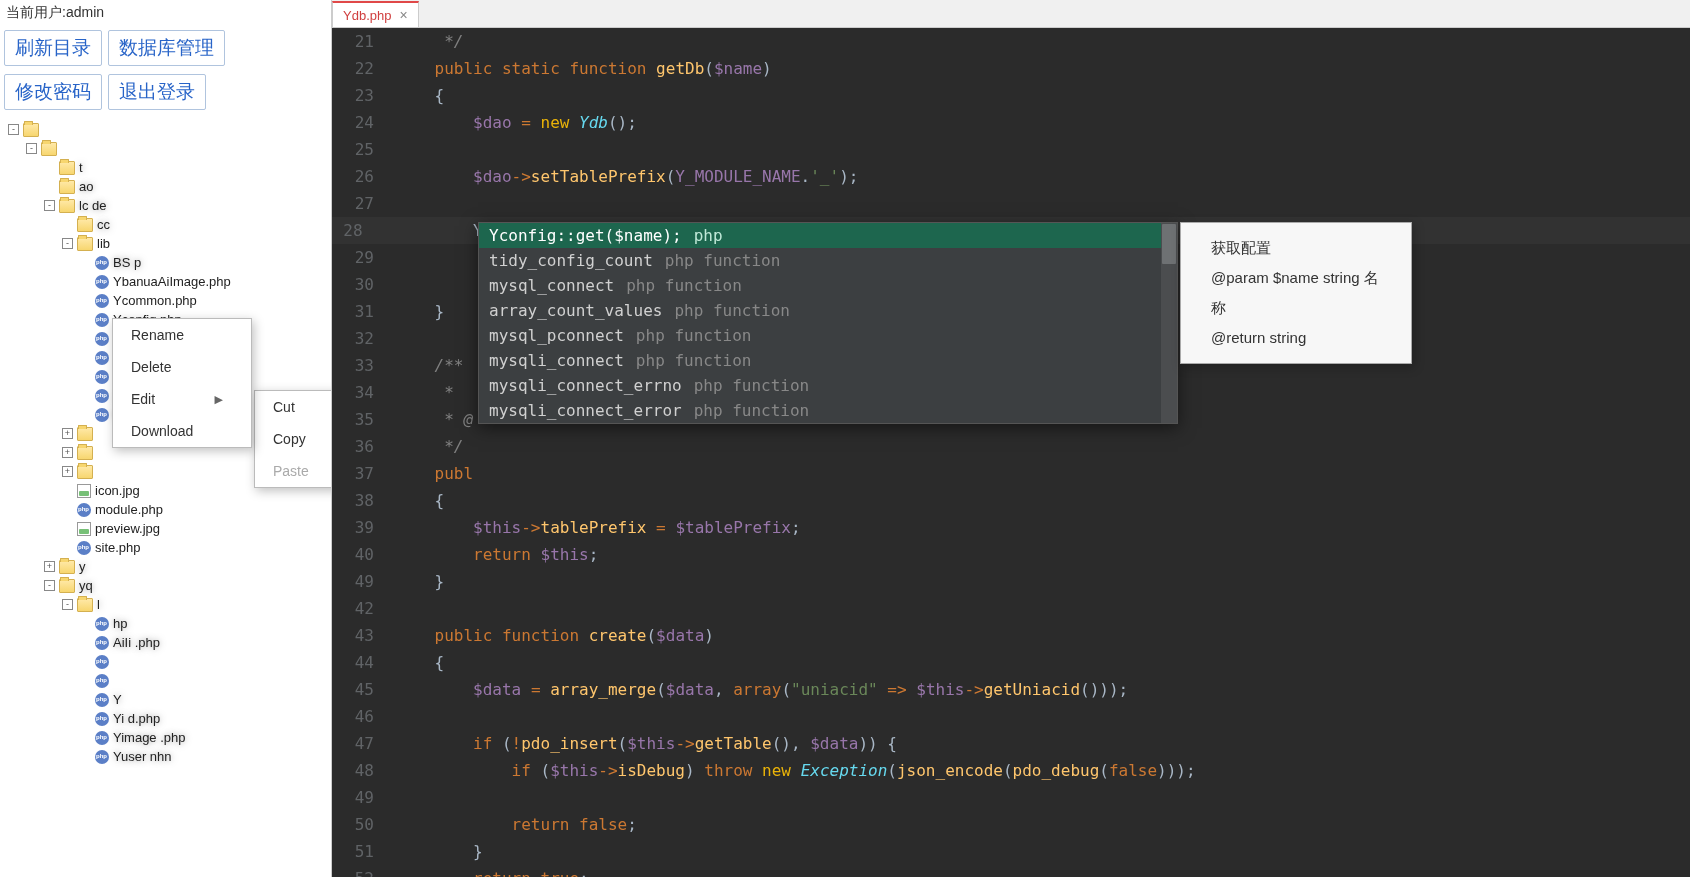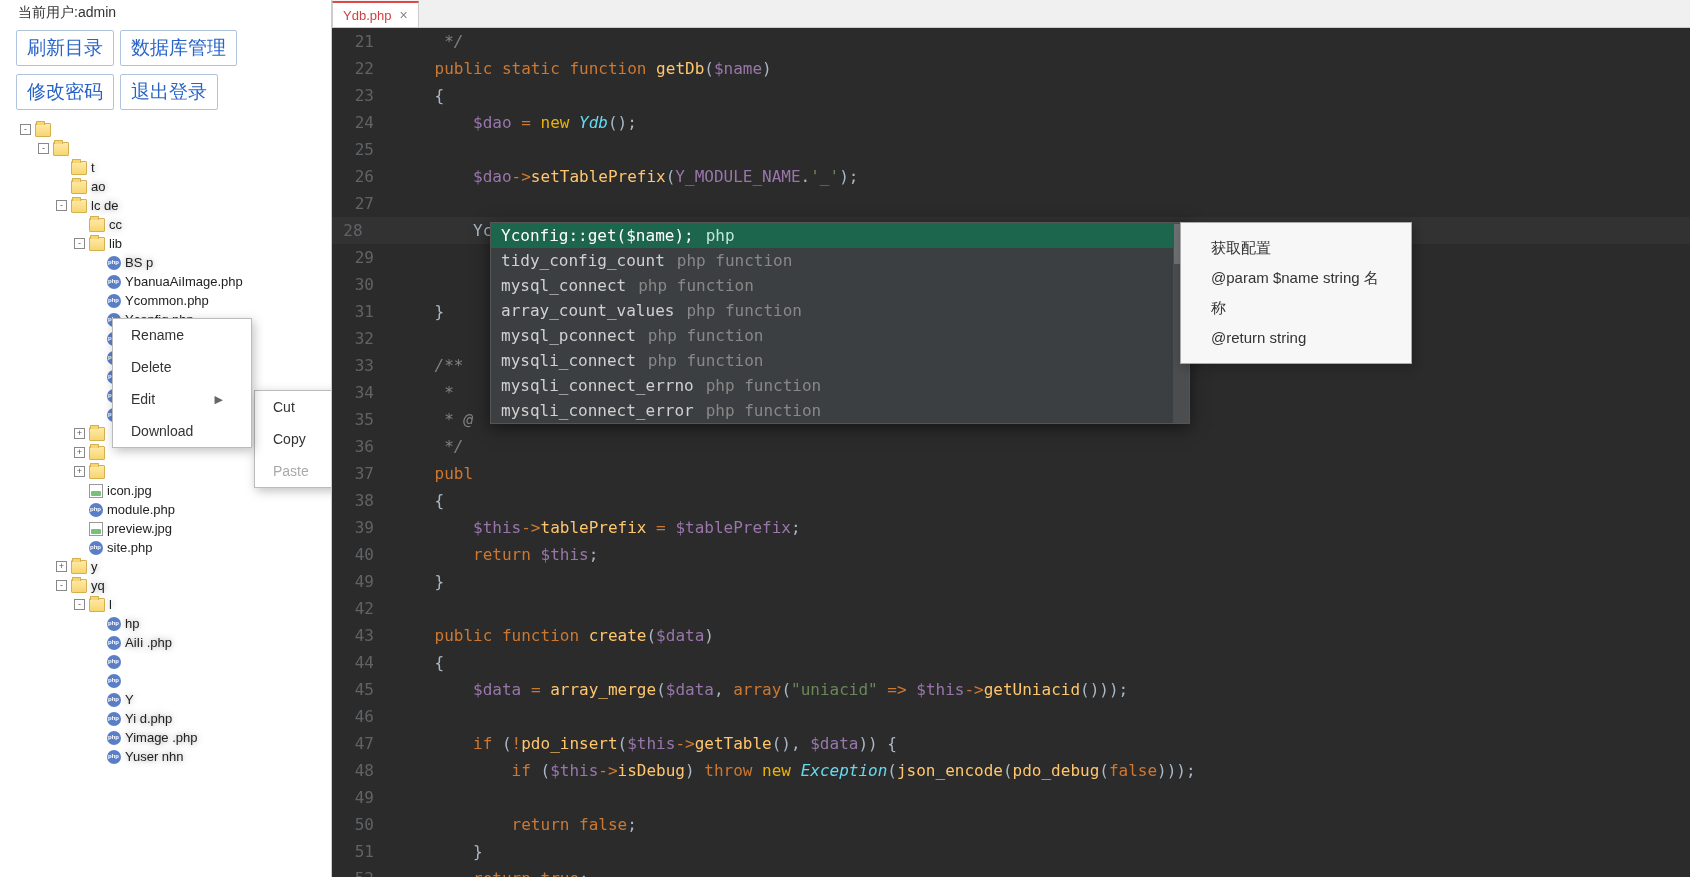--- a/index.html
+++ b/index.html
@@ -1,18 +1,18 @@
 <!DOCTYPE html>
 <html><head>
 <meta charset="utf-8">
 <style>
 * { margin: 0; padding: 0; box-sizing: border-box; }
 body { font-family: "Microsoft YaHei", Arial, sans-serif; font-size: 13px; background: #fff; overflow: hidden; }
 .container { display: flex; height: 877px; width: 1690px; }
-.sidebar { width: 332px; background: #fff; border-right: 1px solid #ccc; overflow: hidden; position: relative; padding-left: 12px; }
+.sidebar { width: 332px; background: #fff; border-right: 1px solid #ccc; overflow: hidden; position: relative; }
 .user-info { padding: 4px 6px; font-size: 14px; color: #333; }
 .toolbar { padding: 4px; display: flex; gap: 6px; flex-wrap: wrap; }
 .toolbar button { background: #fff; border: 1px solid #b0c4de; color: #2864c8; padding: 4px 10px; font-size: 19px; cursor: pointer; border-radius: 2px; }
 .tree { padding: 4px 0; margin-top: 2px; }
 .tree-node { display: flex; align-items: center; height: 19px; white-space: nowrap; cursor: pointer; }
 .tree-node .icon-folder { width: 16px; height: 14px; background: linear-gradient(#ffe9a8,#f7d66f); border: 1px solid #d4b050; border-radius: 1px; display: inline-block; margin-right: 4px; position: relative; }
 .tree-node .icon-folder::before { content: ""; position: absolute; top: -3px; left: 0; width: 7px; height: 3px; background: #f7d66f; border: 1px solid #d4b050; border-bottom: none; border-radius: 1px 1px 0 0; }
 .tree-node .icon-php { width: 14px; height: 14px; background: #5b7fc7; border-radius: 50%; display: inline-block; margin-right: 4px; position: relative; }
 .tree-node .icon-php::after { content: "php"; position: absolute; color: #fff; font-size: 6px; left: 1px; top: 3px; font-weight: bold; }
 .tree-node .icon-jpg { width: 14px; height: 14px; background: #fff; border: 1px solid #999; display: inline-block; margin-right: 4px; position: relative; }
@@ -430,21 +430,21 @@
         <div class="code-line">
           <div class="gutter">51</div>
           <div class="code">        }</div>
         </div>
         <div class="code-line">
           <div class="gutter">52</div>
           <div class="code">        <span class="c-keyword">return</span> <span class="c-keyword">true</span>;</div>
         </div>
       </div>
 
-    <div class="autocomplete" id="ac" style="left:146px; top:222px;margin-left:12px;">
+    <div class="autocomplete" id="ac" style="left:146px; top:222px;">
       <div class="ac-row selected">
           <span class="ac-label">Yconfig::get($name);</span>
           <span class="ac-hint">php</span>
         </div>
         <div class="ac-row">
           <span class="ac-label">tidy_config_count</span>
           <span class="ac-hint">php function</span>
         </div>
         <div class="ac-row">
           <span class="ac-label">mysql_connect</span>

